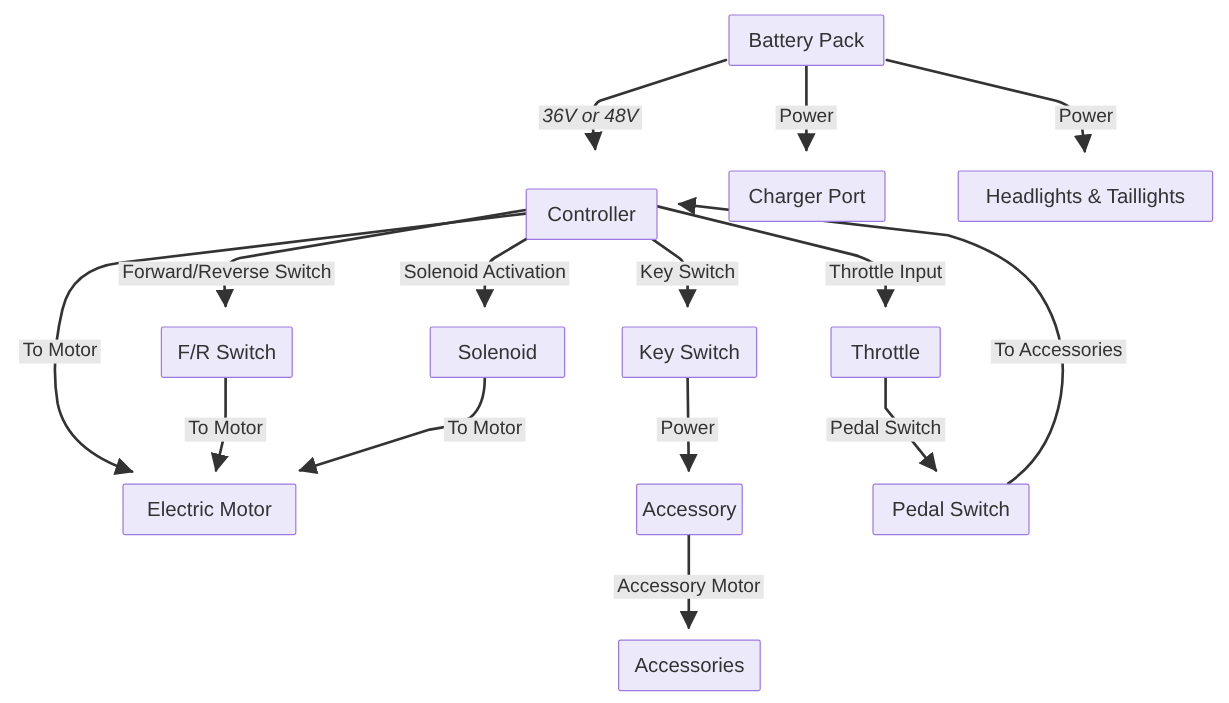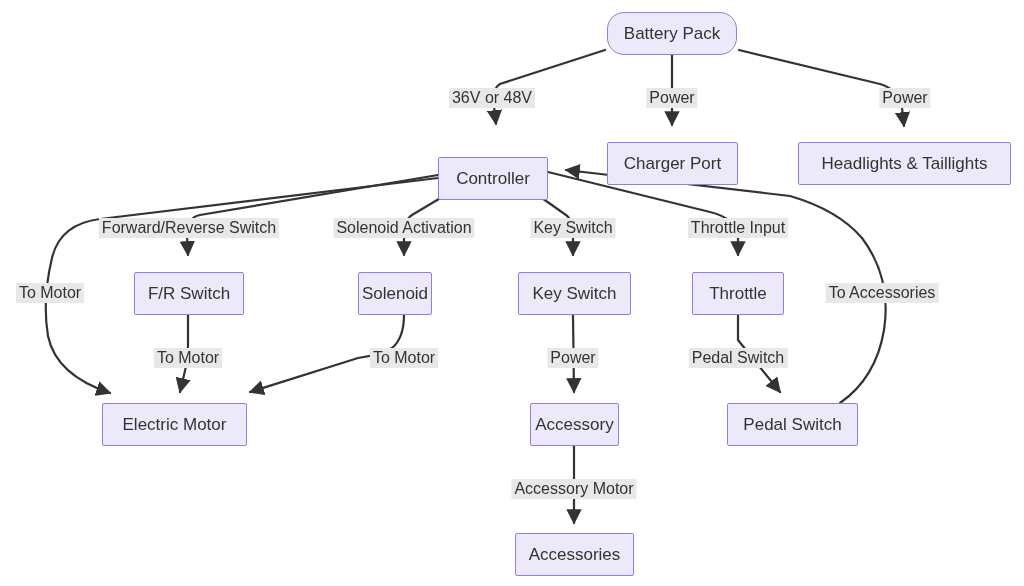--- a/index.html
+++ b/index.html
@@ -75,35 +75,35 @@
         <path d="M 188,315 L 188,345 Q 188,360 184,375 L 180,392" fill="none" stroke="#333333" stroke-width="2.2" stroke-linecap="round" marker-end="url(#arrow)"></path>
         <path d="M 404,315 Q 404,338 392,348 Q 380,355 358,358 L 250,392" fill="none" stroke="#333333" stroke-width="2.2" stroke-linecap="round" marker-end="url(#arrow)"></path>
         <path d="M 573,315 L 574,392" fill="none" stroke="#333333" stroke-width="2.2" stroke-linecap="round" marker-end="url(#arrow)"></path>
         <path d="M 738,315 L 738,340 L 780,392" fill="none" stroke="#333333" stroke-width="2.2" stroke-linecap="round" marker-end="url(#arrow)"></path>
         <path d="M 840,403 Q 876,378 884,330 Q 892,278 862,238 Q 838,210 790,196 L 566,170" fill="none" stroke="#333333" stroke-width="2.2" stroke-linecap="round" marker-end="url(#arrow)"></path>
         <path d="M 574,446 L 574,523" fill="none" stroke="#333333" stroke-width="2.2" stroke-linecap="round" marker-end="url(#arrow)"></path>
       </g>
   </svg>
 
   <div id="node-layer">
-      <div class="node" style="left: 607px; top: 12px; width: 130px; height: 43px; border-radius: 17px;">Battery Pack</div>
+      <div class="node" style="left: 607px; top: 12px; width: 130px; height: 43px;">Battery Pack</div>
       <div class="node" style="left: 438px; top: 141px; width: 110px; height: 43px; margin-top: 16px;">Controller</div>
       <div class="node" style="left: 607px; top: 142px; width: 131px; height: 43px;">Charger Port</div>
       <div class="node" style="left: 798px; top: 142px; width: 213px; height: 43px;">Headlights &amp; Taillights</div>
       <div class="node" style="left: 134px; top: 272px; width: 110px; height: 43px;">F/R Switch</div>
-      <div class="node" style="left: 358px; top: 272px; width: 74px; height: 43px;">Solenoid</div>
+      <div class="node" style="left: 358px; top: 272px; width: 113px; height: 43px;">Solenoid</div>
       <div class="node" style="left: 518px; top: 272px; width: 113px; height: 43px;">Key Switch</div>
       <div class="node" style="left: 692px; top: 272px; width: 92px; height: 43px;">Throttle</div>
       <div class="node" style="left: 102px; top: 403px; width: 145px; height: 43px;">Electric Motor</div>
       <div class="node" style="left: 530px; top: 403px; width: 89px; height: 43px;">Accessory</div>
       <div class="node" style="left: 727px; top: 403px; width: 131px; height: 43px;">Pedal Switch</div>
       <div class="node" style="left: 515px; top: 533px; width: 119px; height: 43px;">Accessories</div>
     </div>
   <div id="label-layer">
-      <div class="edge-label" style="left: 492px; top: 98px;">36V or 48V</div>
+      <div class="edge-label" style="left: 492px; top: 98px; font-style: italic;">36V or 48V</div>
       <div class="edge-label" style="left: 672px; top: 98px;">Power</div>
       <div class="edge-label" style="left: 905px; top: 98px;">Power</div>
       <div class="edge-label" style="left: 189px; top: 228px;">Forward/Reverse Switch</div>
       <div class="edge-label" style="left: 50px; top: 293px;">To Motor</div>
       <div class="edge-label" style="left: 404px; top: 228px;">Solenoid Activation</div>
       <div class="edge-label" style="left: 573px; top: 228px;">Key Switch</div>
       <div class="edge-label" style="left: 738px; top: 228px;">Throttle Input</div>
       <div class="edge-label" style="left: 188px; top: 358px;">To Motor</div>
       <div class="edge-label" style="left: 404px; top: 358px;">To Motor</div>
       <div class="edge-label" style="left: 573px; top: 358px;">Power</div>

